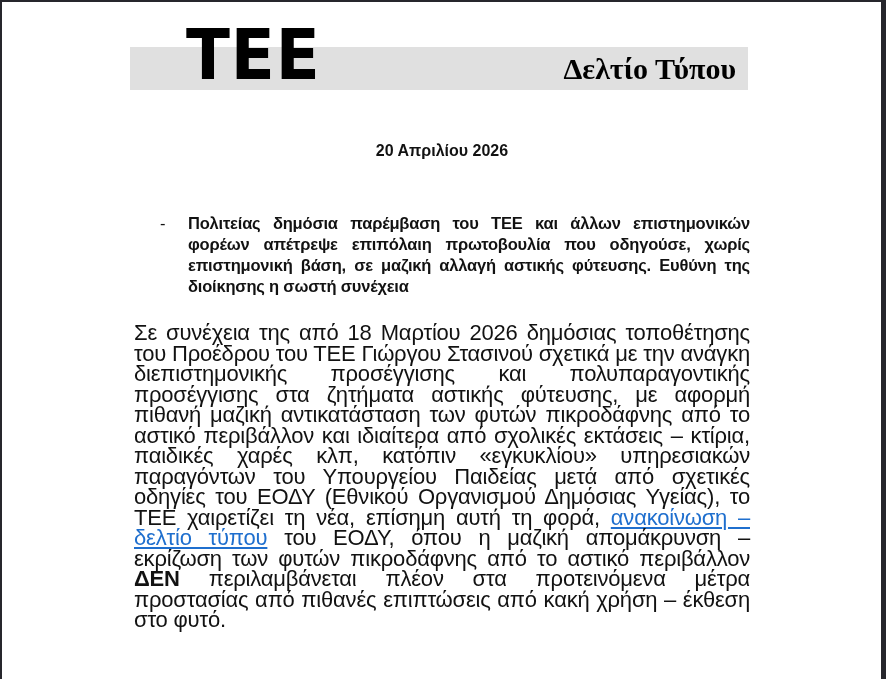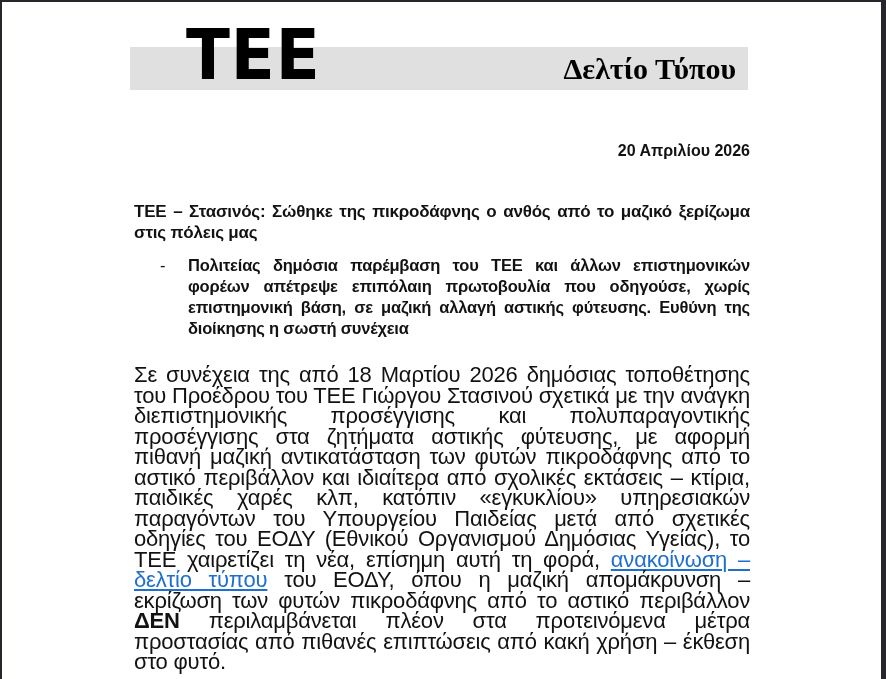--- a/index.html
+++ b/index.html
@@ -62,21 +62,21 @@
     font-size: 11.5px;
     font-weight: bold;
     letter-spacing: 0.4px;
     color: #000;
     white-space: nowrap;
   }
   .date-line {
     position: absolute;
     left: 134px; top: 142px;
     width: 616px;
-    text-align: right;
+    text-align: center;
     font-size: 16px;
     font-weight: bold;
   }
   .article {
     position: absolute;
     left: 134px; top: 201px;
     width: 616px;
     letter-spacing: -0.2px;
   }
   .article-title {
@@ -129,21 +129,20 @@
     <span class="banner-title">Δελτίο Τύπου</span>
   </div>
 
   <div class="logo">TEE</div>
 
 
   <div class="date-line">20 Απριλίου 2026</div>
 
   <div class="article">
 
-    <div class="article-title">ΤΕΕ – Στασινός: Σώθηκε της πικροδάφνης ο ανθός από το μαζικό ξερίζωμα στις πόλεις μας</div>
 
     <div class="bullet-item">
       <span class="bullet-marker">-</span>
       <span class="bullet-text">Πολιτείας δημόσια παρέμβαση του ΤΕΕ και άλλων επιστημονικών φορέων απέτρεψε επιπόλαιη πρωτοβουλία που οδηγούσε, χωρίς επιστημονική βάση, σε μαζική αλλαγή αστικής φύτευσης. Ευθύνη της διοίκησης η σωστή συνέχεια</span>
     </div>
 
     <div class="body-para"><span>Σε συνέχεια της από 18 Μαρτίου 2026 δημόσιας τοποθέτησης του Προέδρου του ΤΕΕ Γιώργου Στασινού σχετικά με την ανάγκη διεπιστημονικής προσέγγισης και πολυπαραγοντικής προσέγγισης στα ζητήματα αστικής φύτευσης, με αφορμή πιθανή μαζική αντικατάσταση των φυτών πικροδάφνης από το αστικό περιβάλλον και ιδιαίτερα από σχολικές εκτάσεις – κτίρια, παιδικές χαρές κλπ, κατόπιν «εγκυκλίου» υπηρεσιακών παραγόντων του Υπουργείου Παιδείας μετά από σχετικές οδηγίες του ΕΟΔΥ (Εθνικού Οργανισμού Δημόσιας Υγείας), το ΤΕΕ χαιρετίζει τη νέα, επίσημη αυτή τη φορά, </span><span class="doc-link">ανακοίνωση – δελτίο τύπου</span><span> του ΕΟΔΥ, όπου η μαζική απομάκρυνση – εκρίζωση των φυτών πικροδάφνης από το αστικό περιβάλλον </span><span class="bold-word">ΔΕΝ</span><span> περιλαμβάνεται πλέον στα προτεινόμενα μέτρα προστασίας από πιθανές επιπτώσεις από κακή χρήση – έκθεση στο φυτό.</span></div>
 
 
   </div>

